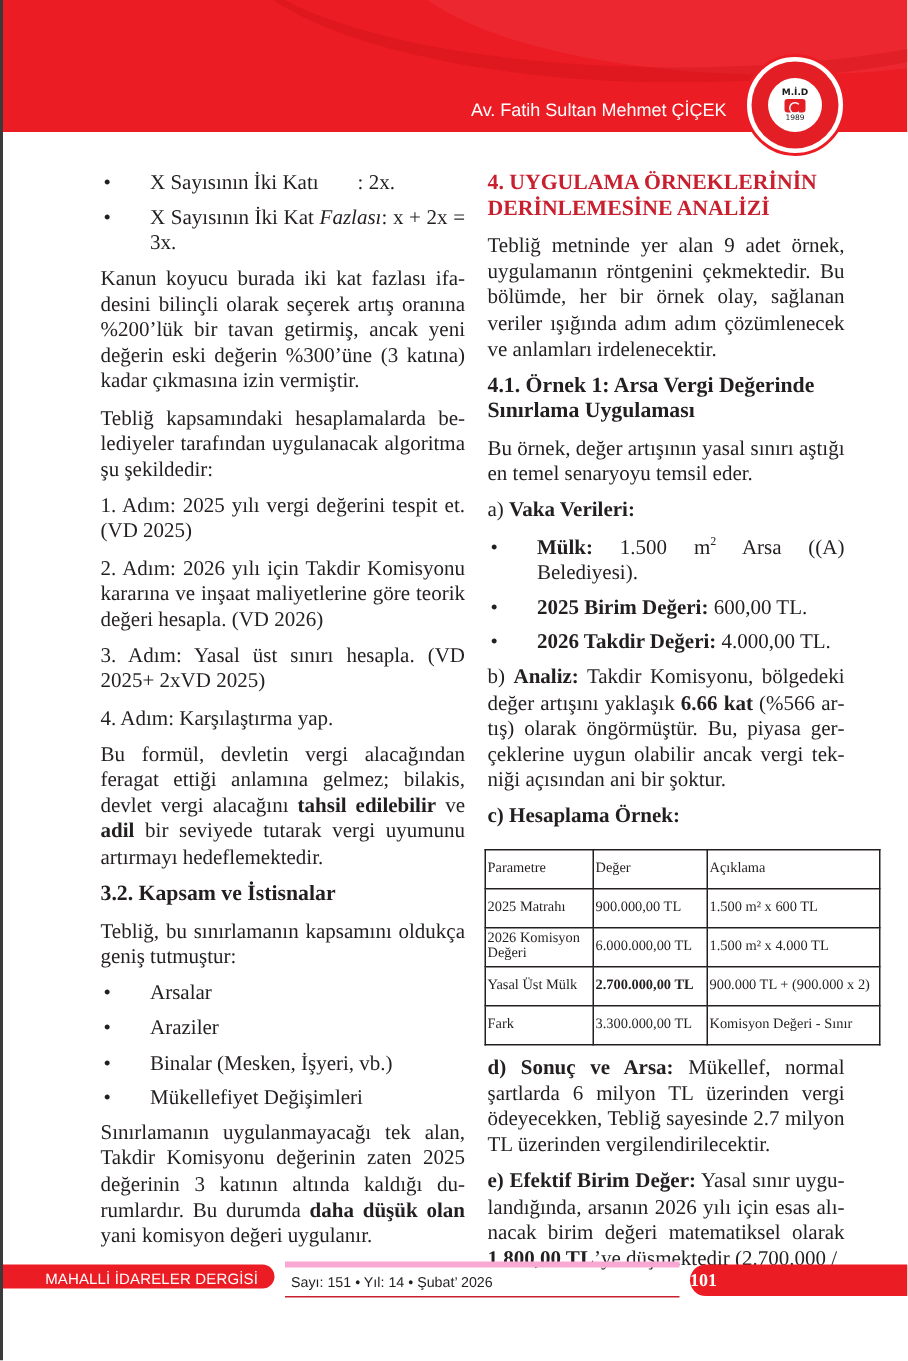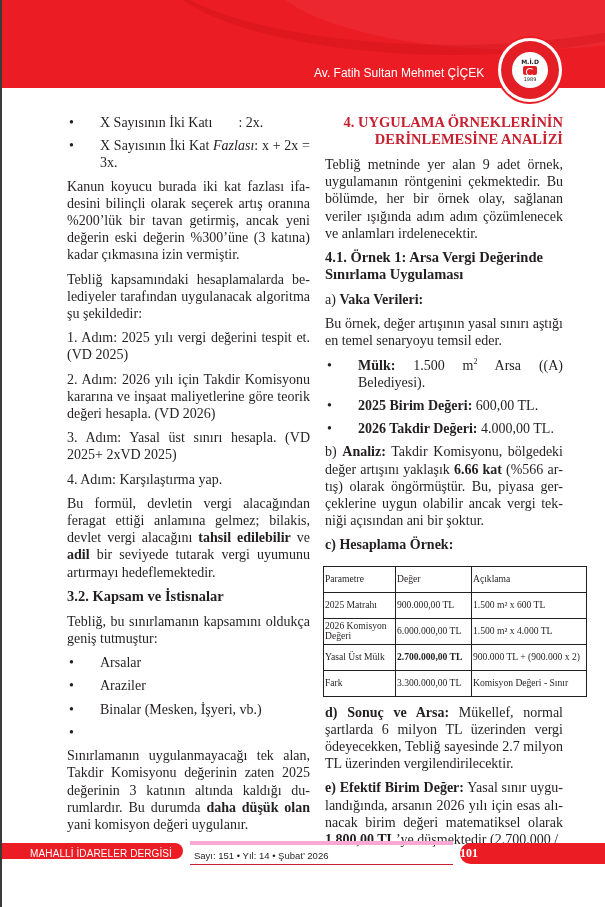--- a/index.html
+++ b/index.html
@@ -21,21 +21,21 @@
   .logo-core .flag:before { content: ""; position: absolute; left: 3px; top: 1.5px; width: 6px; height: 6px; border-radius: 50%; border: 1px solid #fff; border-right-color: transparent; }
 
   
   .col { position: absolute; top: 114px; font-size: 14px; line-height: 17.2px; }
   .col-left { left: 67px; width: 243px; }
   .col-right { left: 325px; width: 238px; }
   .p { text-align: justify; margin-bottom: 7px; hyphens: manual; }
   .bul { display: flex; margin-bottom: 6px; }
   .bul .dot { width: 33px; flex: none; padding-left: 2px; }
   .bul .txt { flex: 1; }
-  .h-red { color: #c8202f; font-weight: bold; font-size: 14.5px; line-height: 17px; margin-bottom: 8px; text-align: right; }
+  .h-red { color: #c8202f; font-weight: bold; font-size: 14.5px; line-height: 17px; margin-bottom: 8px; }
   .h-blk { font-weight: bold; font-size: 14.5px; line-height: 17px; margin-bottom: 8px; }
   b { font-weight: bold; }
   i { font-style: italic; }
   sup { font-size: 8px; vertical-align: super; line-height: 0; }
 
   
   table.calc { border-collapse: collapse; width: 264px; margin: 12px 0 7px -2px; font-size: 9.6px; line-height: 10px; font-family: "Liberation Serif", "DejaVu Serif", serif; }
   table.calc td { border: 1.2px solid #231f20; padding: 2px 1px; height: 26px; vertical-align: middle; }
   table.calc td.c1 { width: 72px; }
   table.calc td.c2 { width: 76px; }
@@ -91,30 +91,31 @@
   <div class="bul">
       <span class="dot">•</span>
       <span class="txt">Araziler</span>
     </div>
   <div class="bul">
       <span class="dot">•</span>
       <span class="txt">Binalar (Mesken, İşyeri, vb.)</span>
     </div>
   <div class="bul">
       <span class="dot">•</span>
+      <span class="txt">Mükellefiyet Değişimleri</span>
     </div>
   <p class="p"><span>Sınırlamanın uygulanmayacağı tek alan, Takdir Komisyonu değerinin zaten 2025 değerinin 3 katının altında kaldığı du­rumlardır. Bu durumda </span><b>daha düşük olan</b><span> yani komisyon değeri uygulanır.</span></p>
 </section>
 
 <section class="col col-right">
   <h2 class="h-red">4. UYGULAMA ÖRNEKLERİNİN DE­RİNLEMESİNE ANALİZİ</h2>
   <p class="p">Tebliğ metninde yer alan 9 adet örnek, uygulamanın röntgenini çekmektedir. Bu bölümde, her bir örnek olay, sağlanan veriler ışığında adım adım çözümlenecek ve anlamları irdelenecektir.</p>
   <h3 class="h-blk">4.1. Örnek 1: Arsa Vergi Değerinde Sı­nırlama Uygulaması</h3>
+  <p class="p">Bu örnek, değer artışının yasal sınırı aştı­ğı en temel senaryoyu temsil eder.</p>
   <p class="p"><span>a) </span><b>Vaka Verileri:</b></p>
-  <p class="p">Bu örnek, değer artışının yasal sınırı aştı­ğı en temel senaryoyu temsil eder.</p>
   <div class="bul">
       <span class="dot">•</span>
       <span class="txt" style="text-align:justify"><b>Mülk:</b><span> 1.500 m</span><sup>2</sup><span> Arsa ((A) Belediye­si).</span></span>
     </div>
   <div class="bul">
       <span class="dot">•</span>
       <span class="txt"><b>2025 Birim Değeri:</b><span> 600,00 TL.</span></span>
     </div>
   <div class="bul">
       <span class="dot">•</span>

